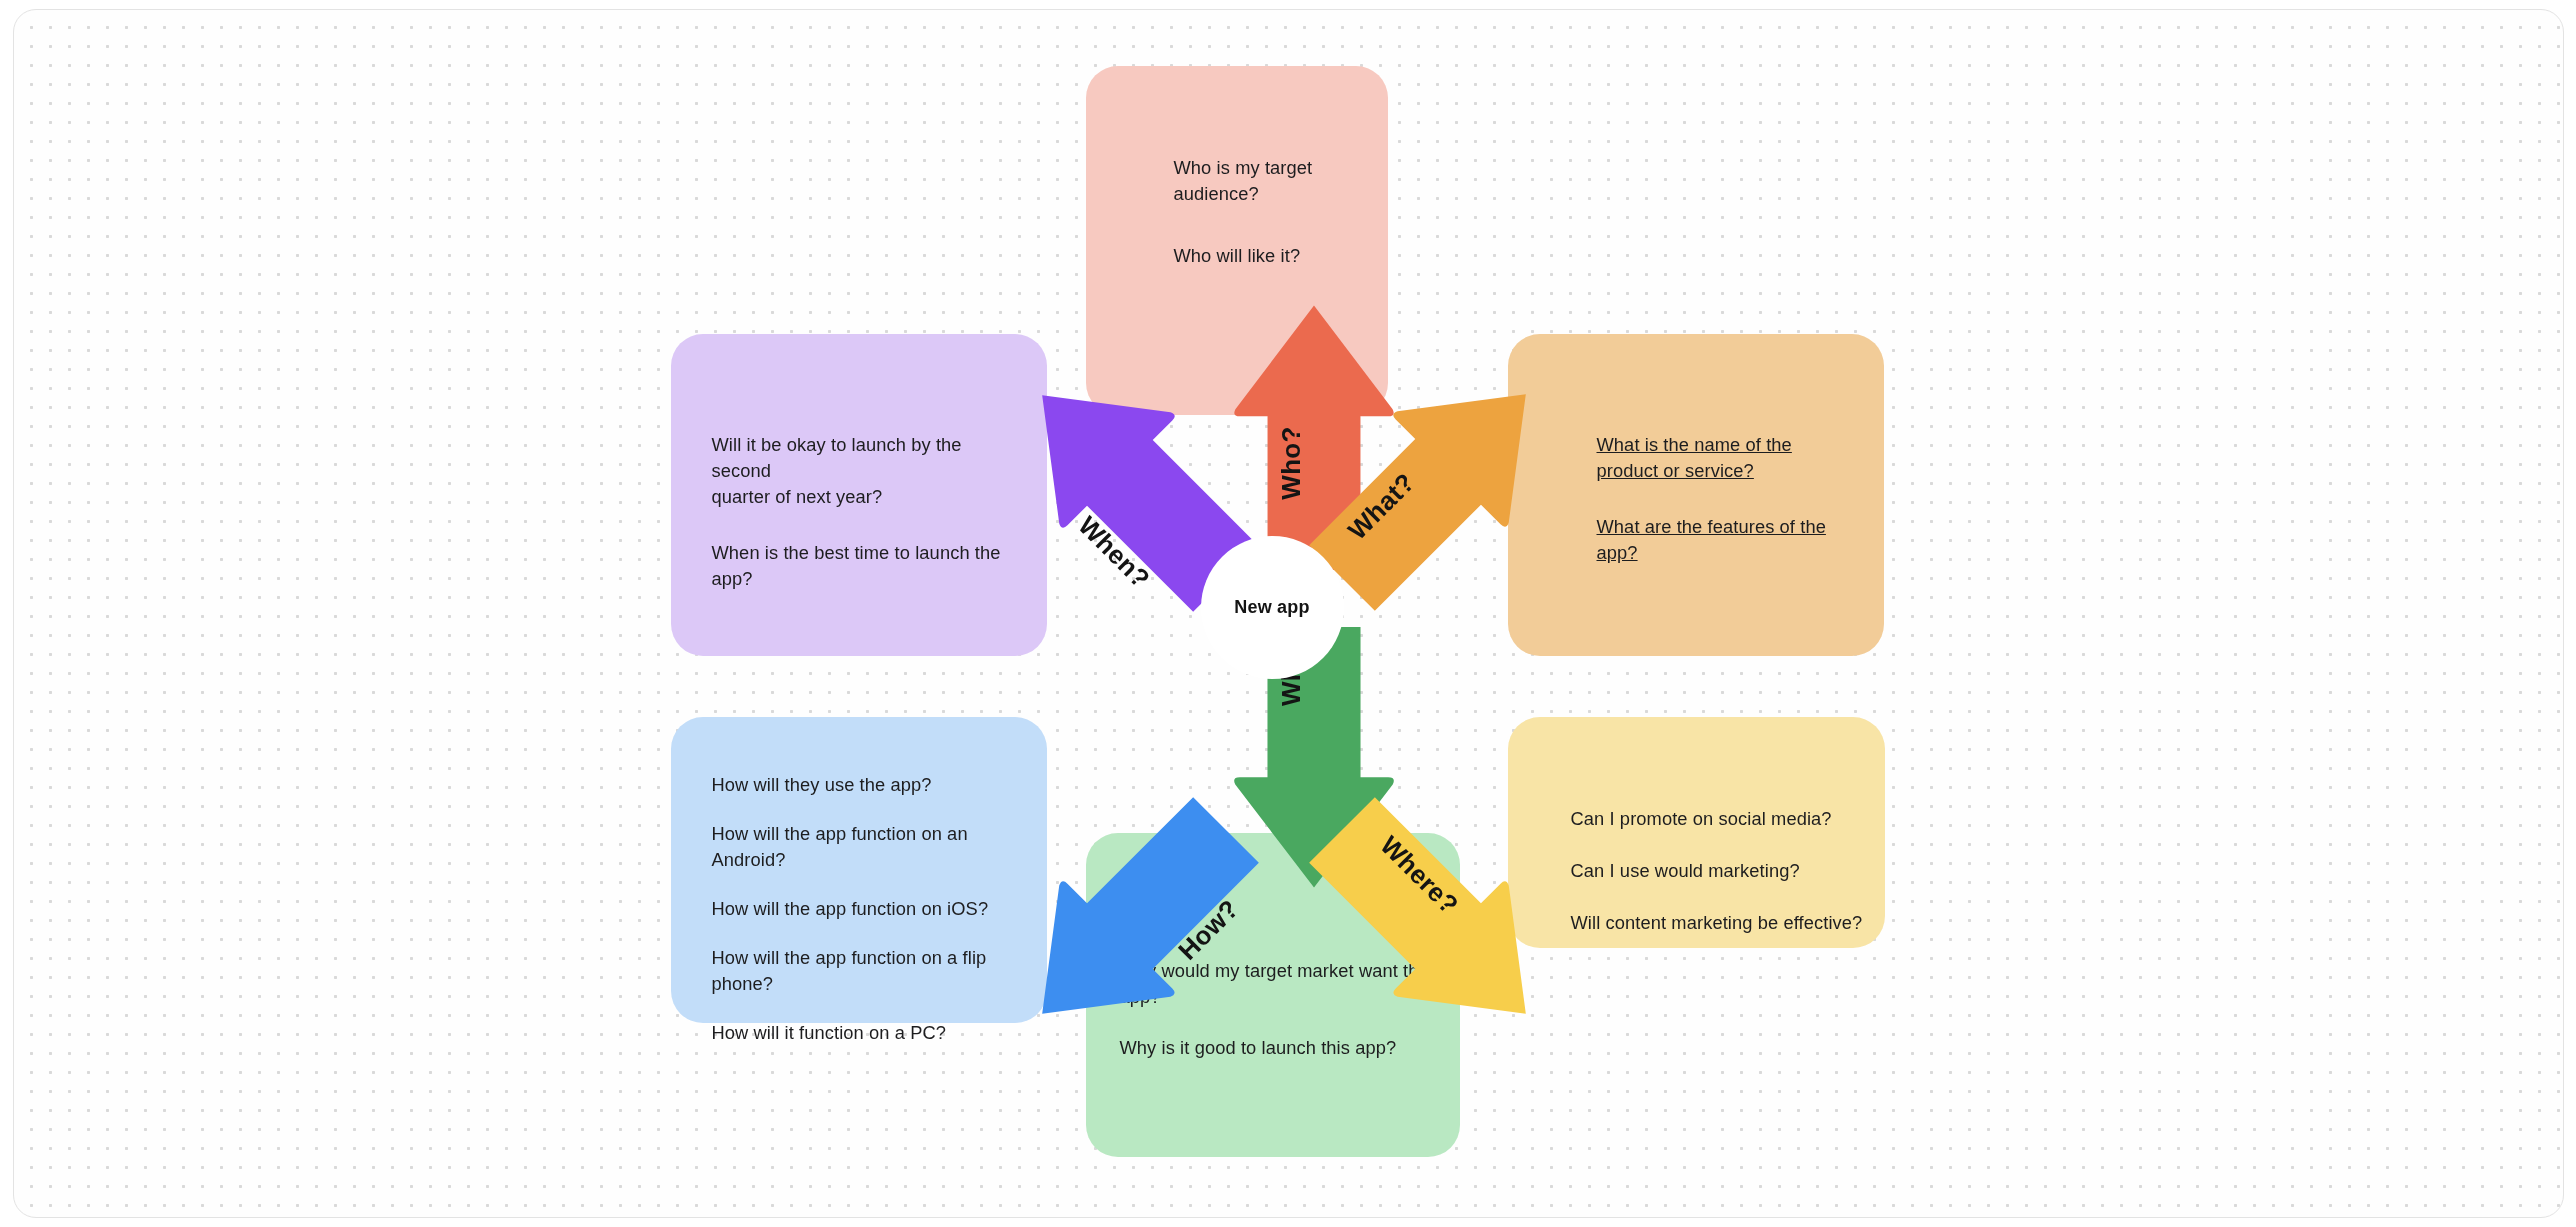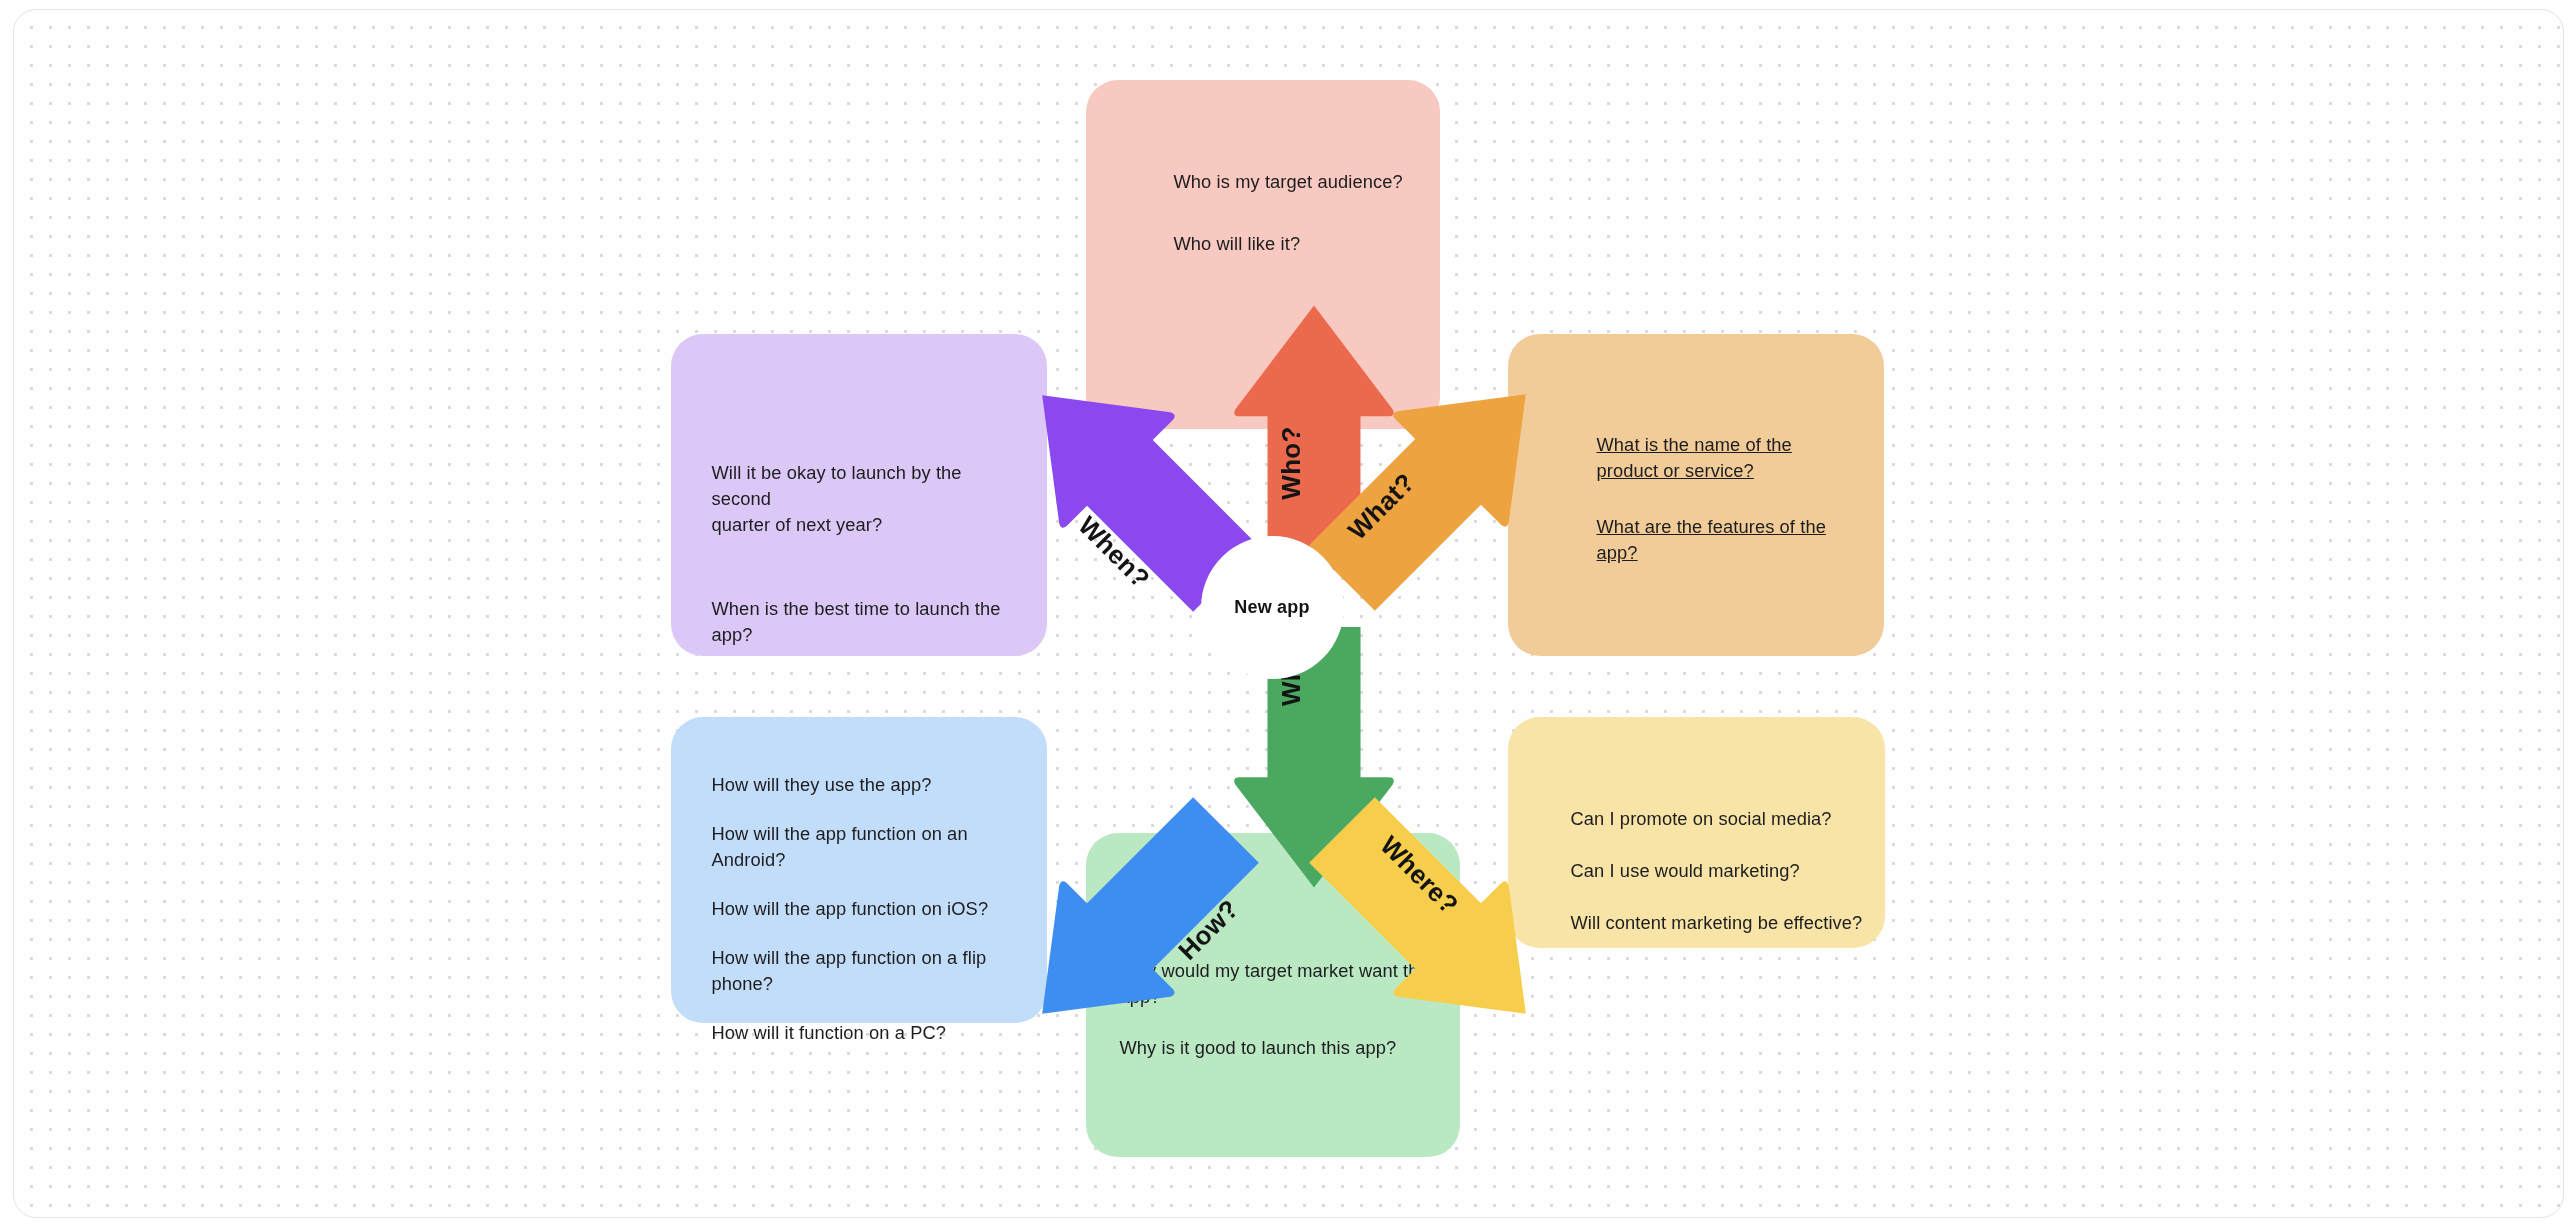--- a/index.html
+++ b/index.html
@@ -46,30 +46,30 @@
     flex-direction: column;
     color: #1d1d1f;
     font-size: 18.3px;
     line-height: 1.42;
     letter-spacing: 0.1px;
   }
   .card-text .ln { margin-bottom: 36px; }
   .card-text .ln:last-child { margin-bottom: 0; }
 
   
-  #card-who   { left: 1072px; top: 70px;   width: 354px; height: 349px;  background: #f7c9c0; }
+  #card-who   { left: 1072px; top: 56px;   width: 302px; height: 349px;  background: #f7c9c0; }
   #card-who .card-text { top: 89px; padding-left: 88px; padding-right: 27px; }
 
   #card-what  { left: 1494px; top: 324px;  width: 376px; height: 322px;  background: #f2cc98; }
   #card-what .card-text { top: 98px; padding-left: 89px; padding-right: 21.5px; }
   #card-what .ln { margin-bottom: 30px; text-decoration: underline; }
 
   #card-when  { left: 657px;  top: 324px;  width: 376px; height: 322px;  background: #dcc8f7; }
   #card-when .card-text { top: 98px; padding-left: 41px; padding-right: 34px; }
-  #card-when .ln { margin-bottom: 30px; margin-top: 28px; }
+  #card-when .ln { margin-bottom: 30px; }
 
   #card-how   { left: 657px;  top: 707px;  width: 376px; height: 306px;  background: #c2ddf9; }
   #card-how .card-text { top: 55px; padding-left: 41px; padding-right: 21.5px; }
   #card-how .ln { margin-bottom: 23px; }
 
   #card-where { left: 1494px; top: 707px;  width: 377px; height: 231px;  background: #f8e4a6; }
   #card-where .card-text { top: 89px; padding-left: 63px; padding-right: 21.5px; }
   #card-where .ln { margin-bottom: 26px; }
 
   #card-why   { left: 1072px; top: 823px;  width: 374px; height: 324px;  background: #b9e8c2; }

